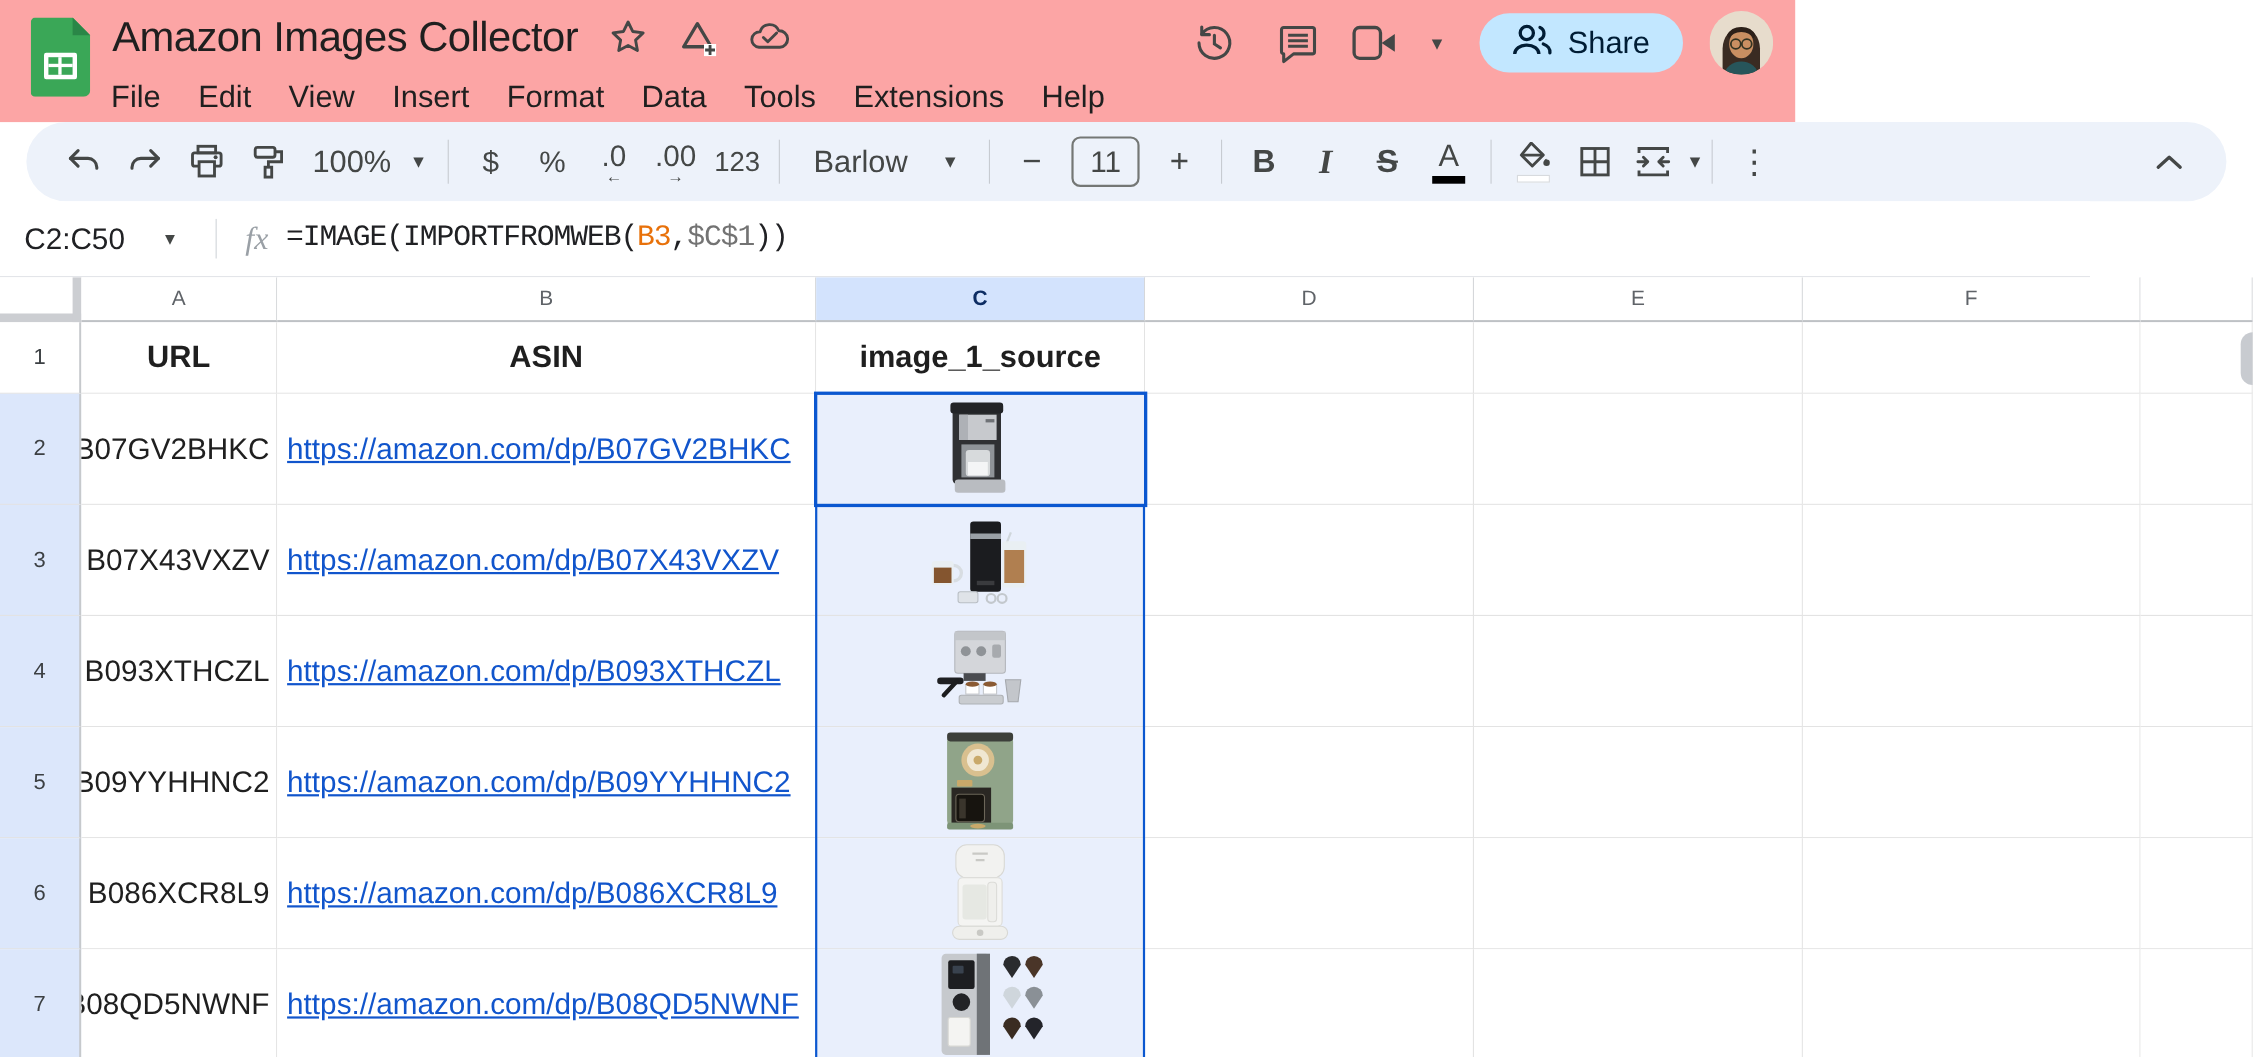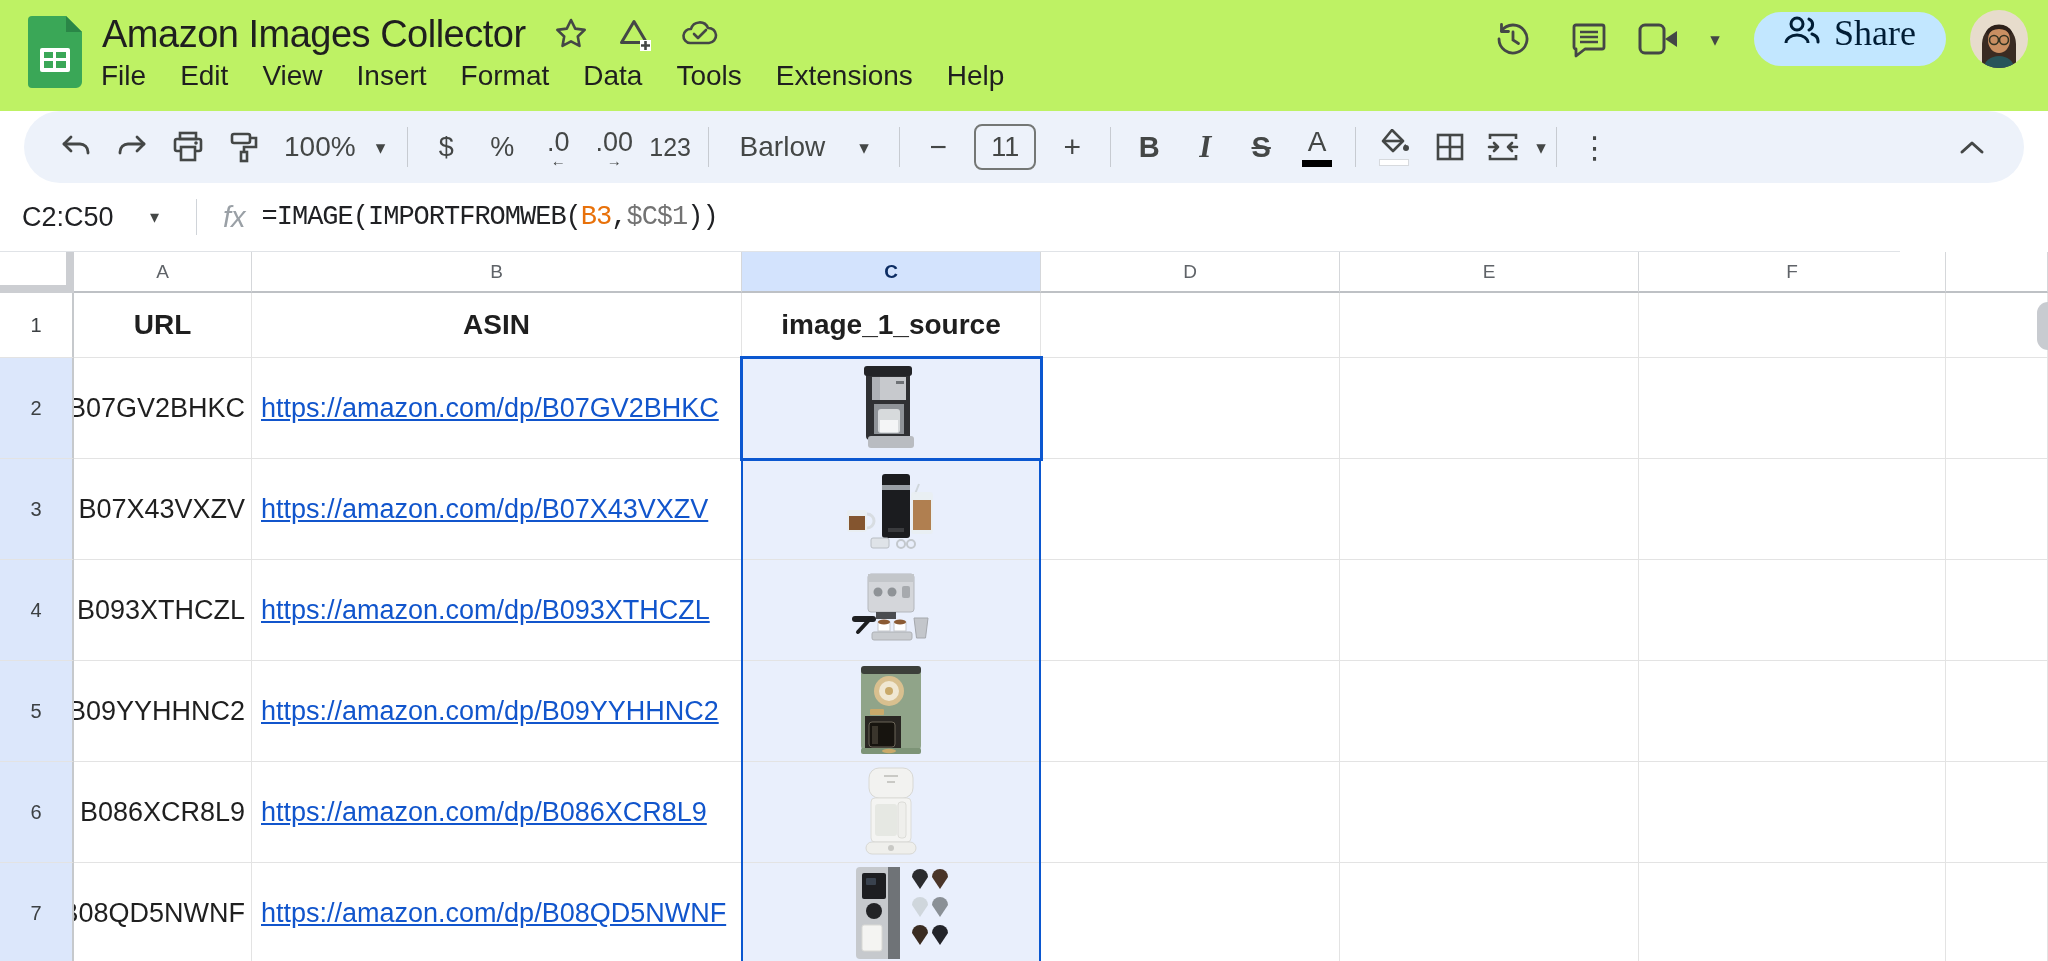--- a/index.html
+++ b/index.html
@@ -1,30 +1,30 @@
 <!DOCTYPE html>
 <html><head>
 <meta charset="utf-8">
 <style>
   * { margin:0; padding:0; box-sizing:border-box; }
   html,body { width:2048px; height:961px; overflow:hidden; background:#fff;
     font-family:"Liberation Sans","DejaVu Sans",sans-serif; color:#202124; }
 
   
-  .topbar { position:absolute; left:0; top:0; width:2048px; height:111px; background:#bef264; }
+  .topbar { position:absolute; left:0; top:0; width:1632px; height:111px; background:#fca5a5; }
   .logo { position:absolute; left:28px; top:16px; }
   .title-row { position:absolute; left:102px; top:10px; display:flex; align-items:center; gap:28px; height:48px; }
   .doc-title { font-size:38px; font-weight:500; color:#1f1f1f; letter-spacing:-0.5px; }
   .doc-icon { color:#444746; display:flex; align-items:center; }
-  .menubar { position:absolute; left:84px; top:56px; display:flex;text-align:right; }
+  .menubar { position:absolute; left:84px; top:68px; display:flex;text-align:right; }
   .menu-item { font-size:28px; color:#1f1f1f; padding:2px 17px; border-radius:14px; line-height:36px; cursor:default; }
   .top-right { position:absolute; right:20px; top:0; height:78px; display:flex; align-items:center; gap:14px; }
   .tr-icon { width:62px; height:62px; display:flex; align-items:center; justify-content:center; color:#444746; }
-  .share-btn { height:54px; background:#c2e7ff; border-radius:27px; display:flex; 
-    gap:14px; padding:0 30px; color:#001d35; font-size:36px; font-weight:500; margin-left:8px;font-family:Liberation Serif, serif; }
+  .share-btn { height:54px; background:#c2e7ff; border-radius:27px; display:flex; align-items:center;
+    gap:14px; padding:0 30px; color:#001d35; font-size:28px; font-weight:500; margin-left:8px; }
   .avatar { width:58px; height:58px; border-radius:50%; overflow:hidden; margin-left:10px; }
 
   
   .toolbar { position:absolute; left:24px; top:111px; width:2000px; height:72px; background:#edf2fa;
     border-radius:36px; display:flex; align-items:center; padding:0 24px; }
   .tb { min-width:56px; height:56px; display:flex; align-items:center; justify-content:center;
     color:#444746; font-size:27px; border-radius:8px; }
   .tb.txt { font-weight:400; color:#444746; }
   .tb-divider { width:1px; height:40px; background:#c7cbd1; margin:0 10px; flex:0 0 1px; }
   .dd-arrow { font-size:19px; color:#444746; margin-left:8px; }
@@ -38,21 +38,21 @@
   .color-bar { width:30px; height:7px; margin-top:4px; }
   .dec-arrow { font-size:15px; line-height:10px; }
   .collapse { margin-left:auto; }
 
   
   .formulabar { position:absolute; left:0; top:183px; width:1900px; height:69px; background:#fff;
     display:flex; align-items:center; border-bottom:1px solid #e0e3e7; }
   .name-box { width:150px; padding-left:22px; font-size:27px; color:#202124; }
   .name-dd { font-size:18px; color:#444746; width:46px; }
   .fb-divider { width:1px; height:36px; background:#d0d4d9; }
-  .fx { font-family:Liberation Sans, sans-serif; font-style:italic; font-size:29px;
+  .fx { font-family:Liberation Serif, serif; font-style:italic; font-size:29px;
     color:#9aa0a6; margin:0 16px 0 26px; }
   .formula { font-family:"Liberation Mono","DejaVu Sans Mono",monospace; font-size:27px; color:#202124; letter-spacing:-1px; }
   .ref-o { color:#e8710a; } .ref-p { color:#737373; }
 
   
   .sheet { position:absolute; left:0; top:252px; width:2048px; height:709px; overflow:hidden; }
   .grid { display:grid; grid-template-columns:74px 178px 490px 299px 299px 299px 307px minmax(0,1fr);
     grid-template-rows:41px 65px repeat(6,101px); width:2048px; }
   .cell { background:#fff; border-right:1px solid #e3e3e3; border-bottom:1px solid #e3e3e3;
     display:flex; align-items:center; font-size:27px; color:#1f1f1f; overflow:hidden; position:relative; }

